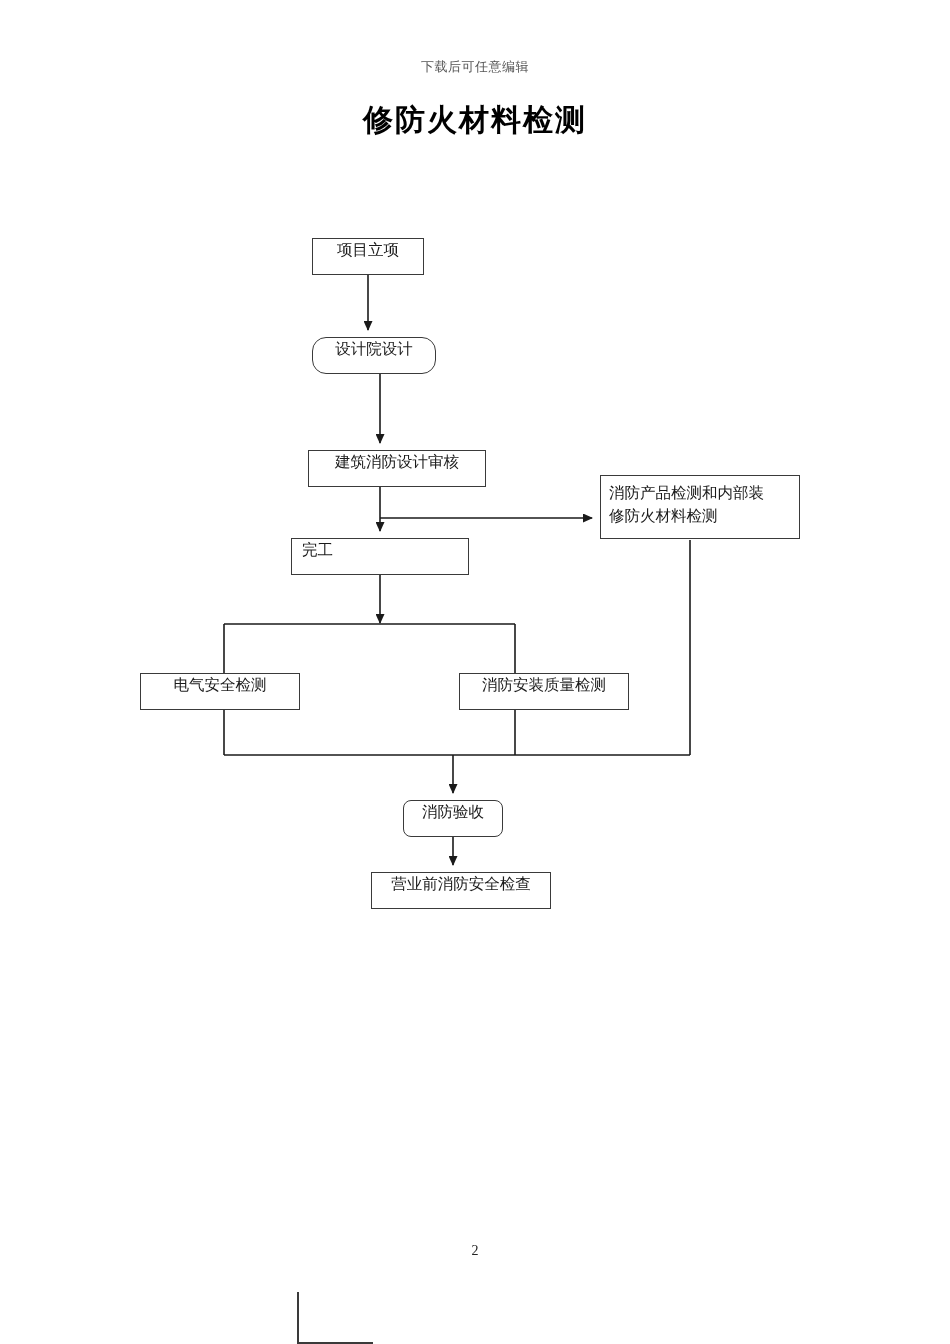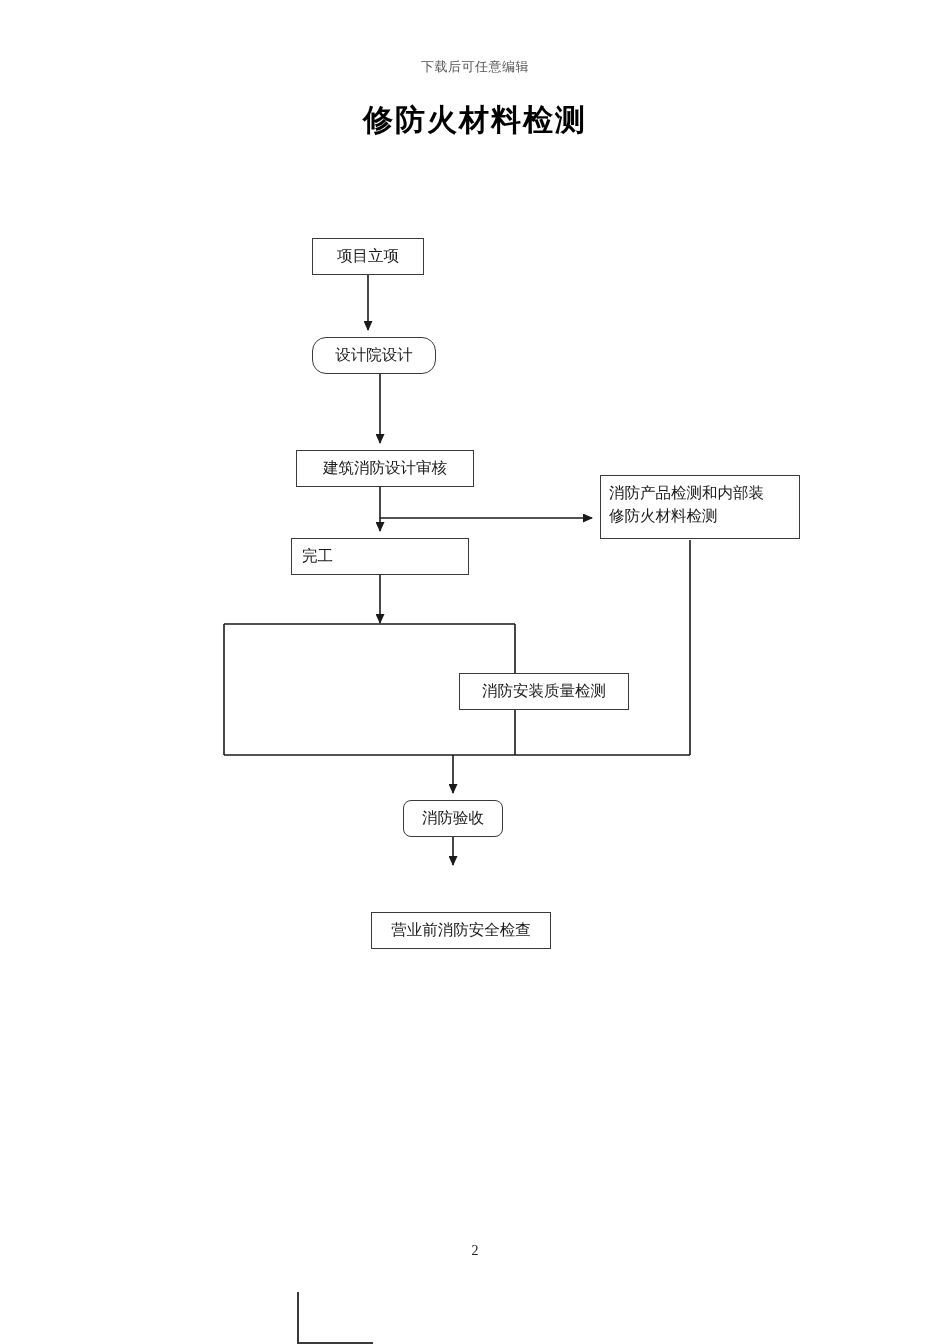--- a/index.html
+++ b/index.html
@@ -50,21 +50,21 @@
   }
   .node {
     position: absolute;
     box-sizing: border-box;
     border: 1px solid #3a3a3a;
     background: #ffffff;
     font-size: 15.5px;
     line-height: 1.45;
     color: #1a1a1a;
     display: flex;
-    align-items: center;
+    align-items: flex-start;
     font-family: "Liberation Serif", "DejaVu Serif", serif;
   }
   .node.center { justify-content: center; }
   .node.leftal { justify-content: flex-start; padding-left: 10px; }
   .node.wrap {
     display: block;
     padding: 5px 8px 0 8px;
     line-height: 1.5;
   }
   .page-number {
@@ -140,43 +140,46 @@
     </svg>
 
     <div class="node center" style="left:312px; top:238px; width:112px; height:37px;">
       <span>项目立项</span>
     </div>
 
     <div class="node center" style="left:312px; top:337px; width:124px; height:37px;border-radius:14px;">
       <span>设计院设计</span>
     </div>
 
-    <div class="node center" style="left:296px; top:450px; width:178px; height:37px;">
+    <div class="node center" style="left:308px; top:450px; width:178px; height:37px;">
       <span>建筑消防设计审核</span>
     </div>
 
     <div class="node leftal" style="left:291px; top:538px; width:178px; height:37px;">
       <span>完工</span>
     </div>
 
     <div class="node wrap" style="left:600px; top:475px; width:200px; height:64px;">
       <div>消防产品检测和内部装</div>
       <div>修防火材料检测</div>
     </div>
 
+    <div class="node center" style="left:140px; top:673px; width:160px; height:37px;">
+      <span>电气安全检测</span>
+    </div>
 
     <div class="node center" style="left:430px; top:673px; width:170px; height:37px;margin-left:29px;">
       <span>消防安装质量检测</span>
     </div>
 
     <div class="node center" style="left:403px; top:800px; width:100px; height:37px;border-radius:8px;">
       <span>消防验收</span>
     </div>
 
-    <div class="node center" style="left:371px; top:872px; width:180px; height:37px;margin-top:40px;">
+    <div class="node center" style="left:371px; top:872px; width:180px; height:37px;">
       <span>营业前消防安全检查</span>
     </div>
 
   </div>
 
   <div class="page-number">2</div>
 
   <div class="corner-mark"></div>
 
 </div>

